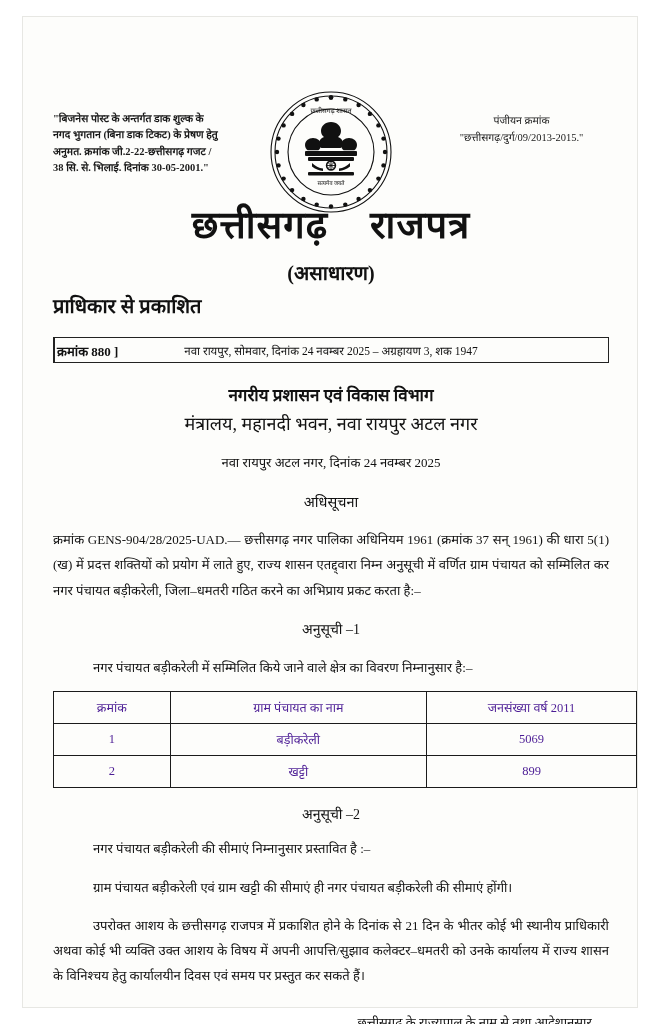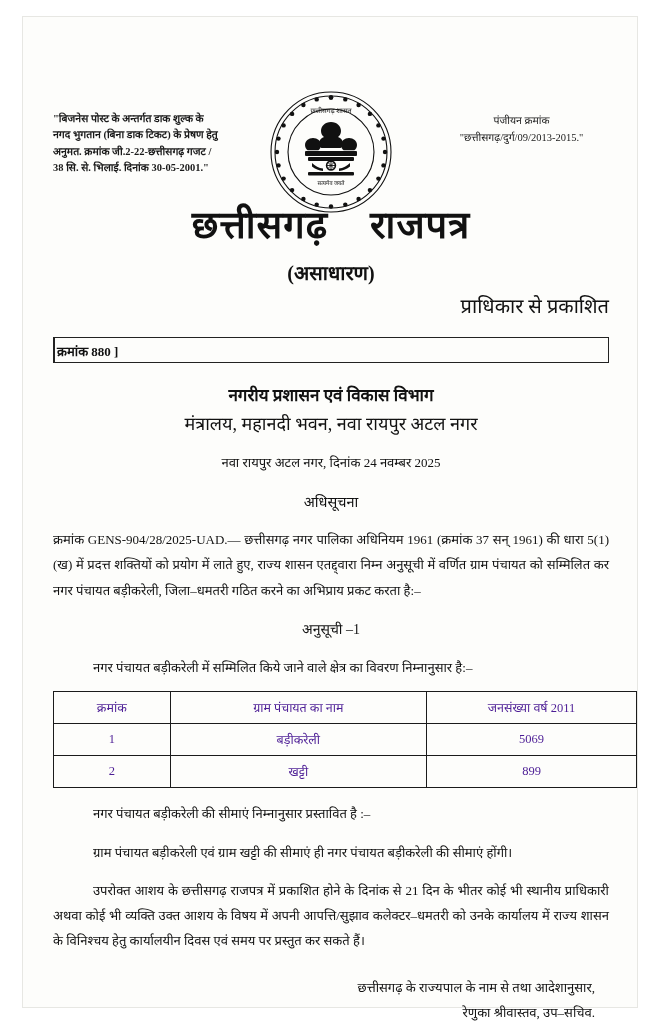--- a/index.html
+++ b/index.html
@@ -87,23 +87,23 @@
   .sub-title {
     margin-top: 10px;
     text-align: center;
     font-family: "Liberation Serif", serif;
     font-weight: bold;
     font-size: 20px;
     color: #111;
   }
   .auth-title {
     margin-top: 6px;
-    text-align: right;
-    font-family: "Liberation Serif", serif;
-    font-weight: normal;
+    text-align: left;
+    font-family: "Liberation Serif", serif;
+    font-weight: bold;
     font-size: 20px;
     color: #111;
   }
 
   
   .rule-bar {
     margin-top: 18px;
     border-top: 1.5px solid #222;
     border-bottom: 1.5px solid #222;
     height: 24px;
@@ -325,20 +325,21 @@
       </div>
 
       <div class="gazette-title">छत्तीसगढ़    राजपत्र</div>
       <div class="sub-title">(असाधारण)</div>
       <div class="auth-title">प्राधिकार से प्रकाशित</div>
 
       <div class="rule-bar">
         <span class="vsep" style="left:0;"></span>
         <span class="vsep" style="right:0;"></span>
         <div class="left-num">क्रमांक 880 ]</div>
+        <div class="center-line">नवा रायपुर, सोमवार, दिनांक 24 नवम्बर 2025 – अग्रहायण 3, शक 1947</div>
       </div>
 
       <div class="dept">
         <div class="d1">नगरीय प्रशासन एवं विकास विभाग</div>
         <div class="d2">मंत्रालय, महानदी भवन, नवा रायपुर अटल नगर</div>
       </div>
 
       <div class="place-date">नवा रायपुर अटल नगर, दिनांक 24 नवम्बर 2025</div>
       <div class="notif-word">अधिसूचना</div>
 
@@ -369,20 +370,21 @@
             <td>5069</td>
           </tr>
           <tr>
             <td>2</td>
             <td>खट्टी</td>
             <td>899</td>
           </tr>
         </tbody>
       </table>
 
+      <div class="schedule-head">अनुसूची –2</div>
       <div class="sched2-line">नगर पंचायत बड़ीकरेली की सीमाएं निम्नानुसार प्रस्तावित है :–</div>
       <div class="sched2-line">ग्राम पंचायत बड़ीकरेली एवं ग्राम खट्टी की सीमाएं ही नगर पंचायत बड़ीकरेली की सीमाएं होंगी।</div>
 
       <div class="para indent">उपरोक्त आशय के छत्तीसगढ़ राजपत्र में प्रकाशित होने के दिनांक से 21 दिन के भीतर कोई भी स्थानीय प्राधिकारी अथवा कोई भी व्यक्ति उक्त आशय के विषय में अपनी आपत्ति/सुझाव कलेक्टर–धमतरी को उनके कार्यालय में राज्य शासन के विनिश्चय हेतु कार्यालयीन दिवस एवं समय पर प्रस्तुत कर सकते हैं।</div>
 
       <div class="sign-block">
         <div>छत्तीसगढ़ के राज्यपाल के नाम से तथा आदेशानुसार,</div>
         <div>रेणुका श्रीवास्तव, उप–सचिव.</div>
       </div>
 

